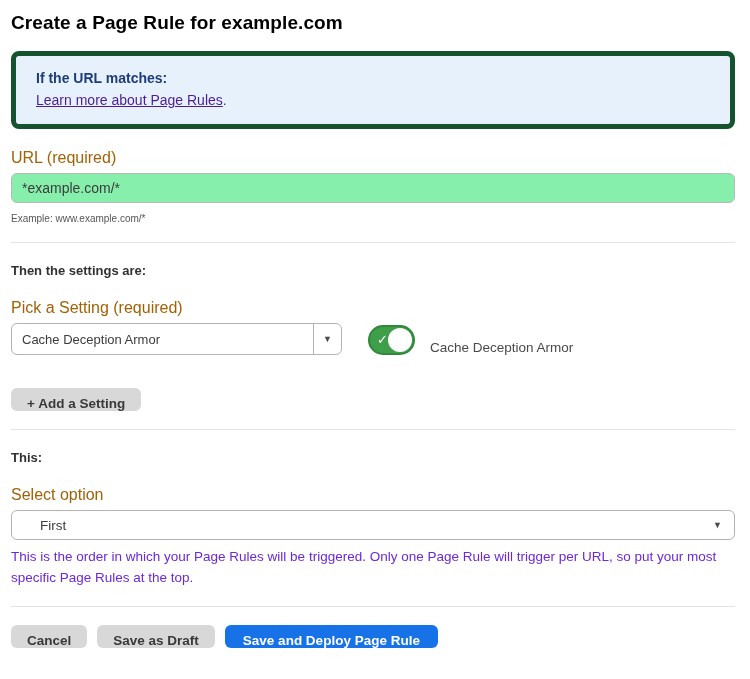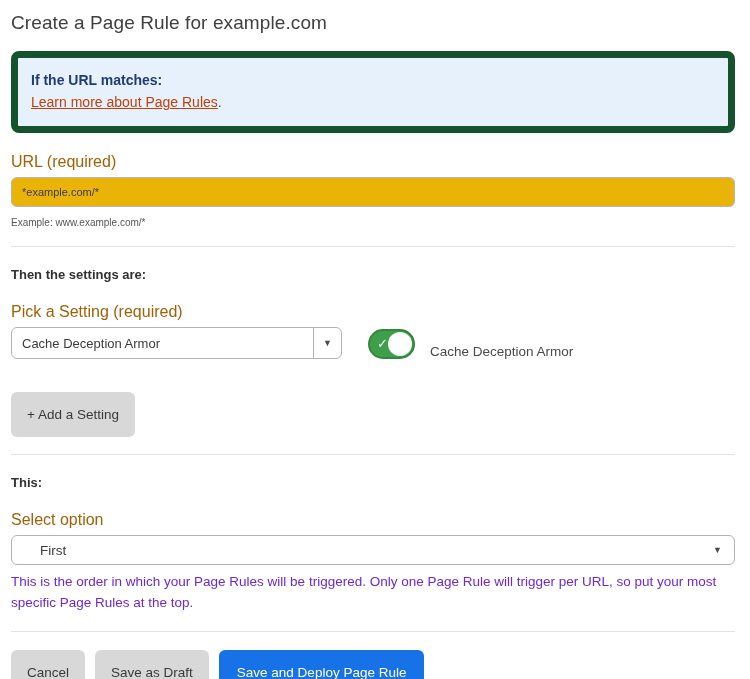--- a/index.html
+++ b/index.html
@@ -6,63 +6,63 @@
   html, body { width: 750px; background: #ffffff; }
   body {
     font-family: "Liberation Sans", "DejaVu Sans", sans-serif;
     color: #313131;
     -webkit-font-smoothing: antialiased;
   }
   .container { width: 750px; padding: 12px 15px 20px 11px; }
 
   h1.page-title {
     font-size: 19px;
-    font-weight: 400;
-    color: #404040;
+    font-weight: 700;
+    color: #000000;
     margin: 0 0 17px 0;
     letter-spacing: .1px;
   }
 
   .info-box {
     background: #e7f1fc;
-    border: 7px solid #14532d;
+    border: 5px solid #14532d;
     border-radius: 8px;
-    padding: 12px 20px 13px 13px;
+    padding: 12px 20px 13px 20px;
     margin-bottom: 20px;
     color: #27477d;
     font-size: 14px;
     line-height: 21px;
   }
   .info-box .info-heading {
     font-weight: 700;
     color: #1d3c78;
     margin-bottom: 1px;
   }
   .info-box a.info-link {
-    color: #c2410c;
+    color: #4c1d95;
     text-decoration: underline;
     cursor: pointer;
   }
 
   .field-label {
     display: block;
     font-size: 16px;
     color: #a16207;
     margin-bottom: 6px;
   }
   .text-input {
     width: 100%;
     height: 30px;
     border: 1px solid #b8b8b8;
     border-radius: 6px;
     padding: 0 10px;
     font-family: "Liberation Sans", sans-serif;
-    font-size: 11px;
+    font-size: 14px;
     color: #3c3c3c;
-    background: #eab308;
+    background: #86efac;
     outline: none;
   }
   .helper-text {
     font-size: 10px;
     color: #565656;
     margin-top: 7px;
     line-height: 17px;
   }
 
   hr.divider {
@@ -147,22 +147,23 @@
   }
 
   .btn {
     display: inline-block;
     border: none;
     border-radius: 6px;
     font-family: "Liberation Sans", sans-serif;
     font-size: 13.5px;
     cursor: pointer;
     padding: 0 16px;
-    height: 45px;
+    height: 23px;
     line-height: 31px;
+    font-weight: bold;
   }
   .btn-gray {
     background: #d8d8d8;
     color: #393939;
   }
   .btn-primary {
     background: #1672e6;
     color: #ffffff;
     padding: 0 18px;
   }

